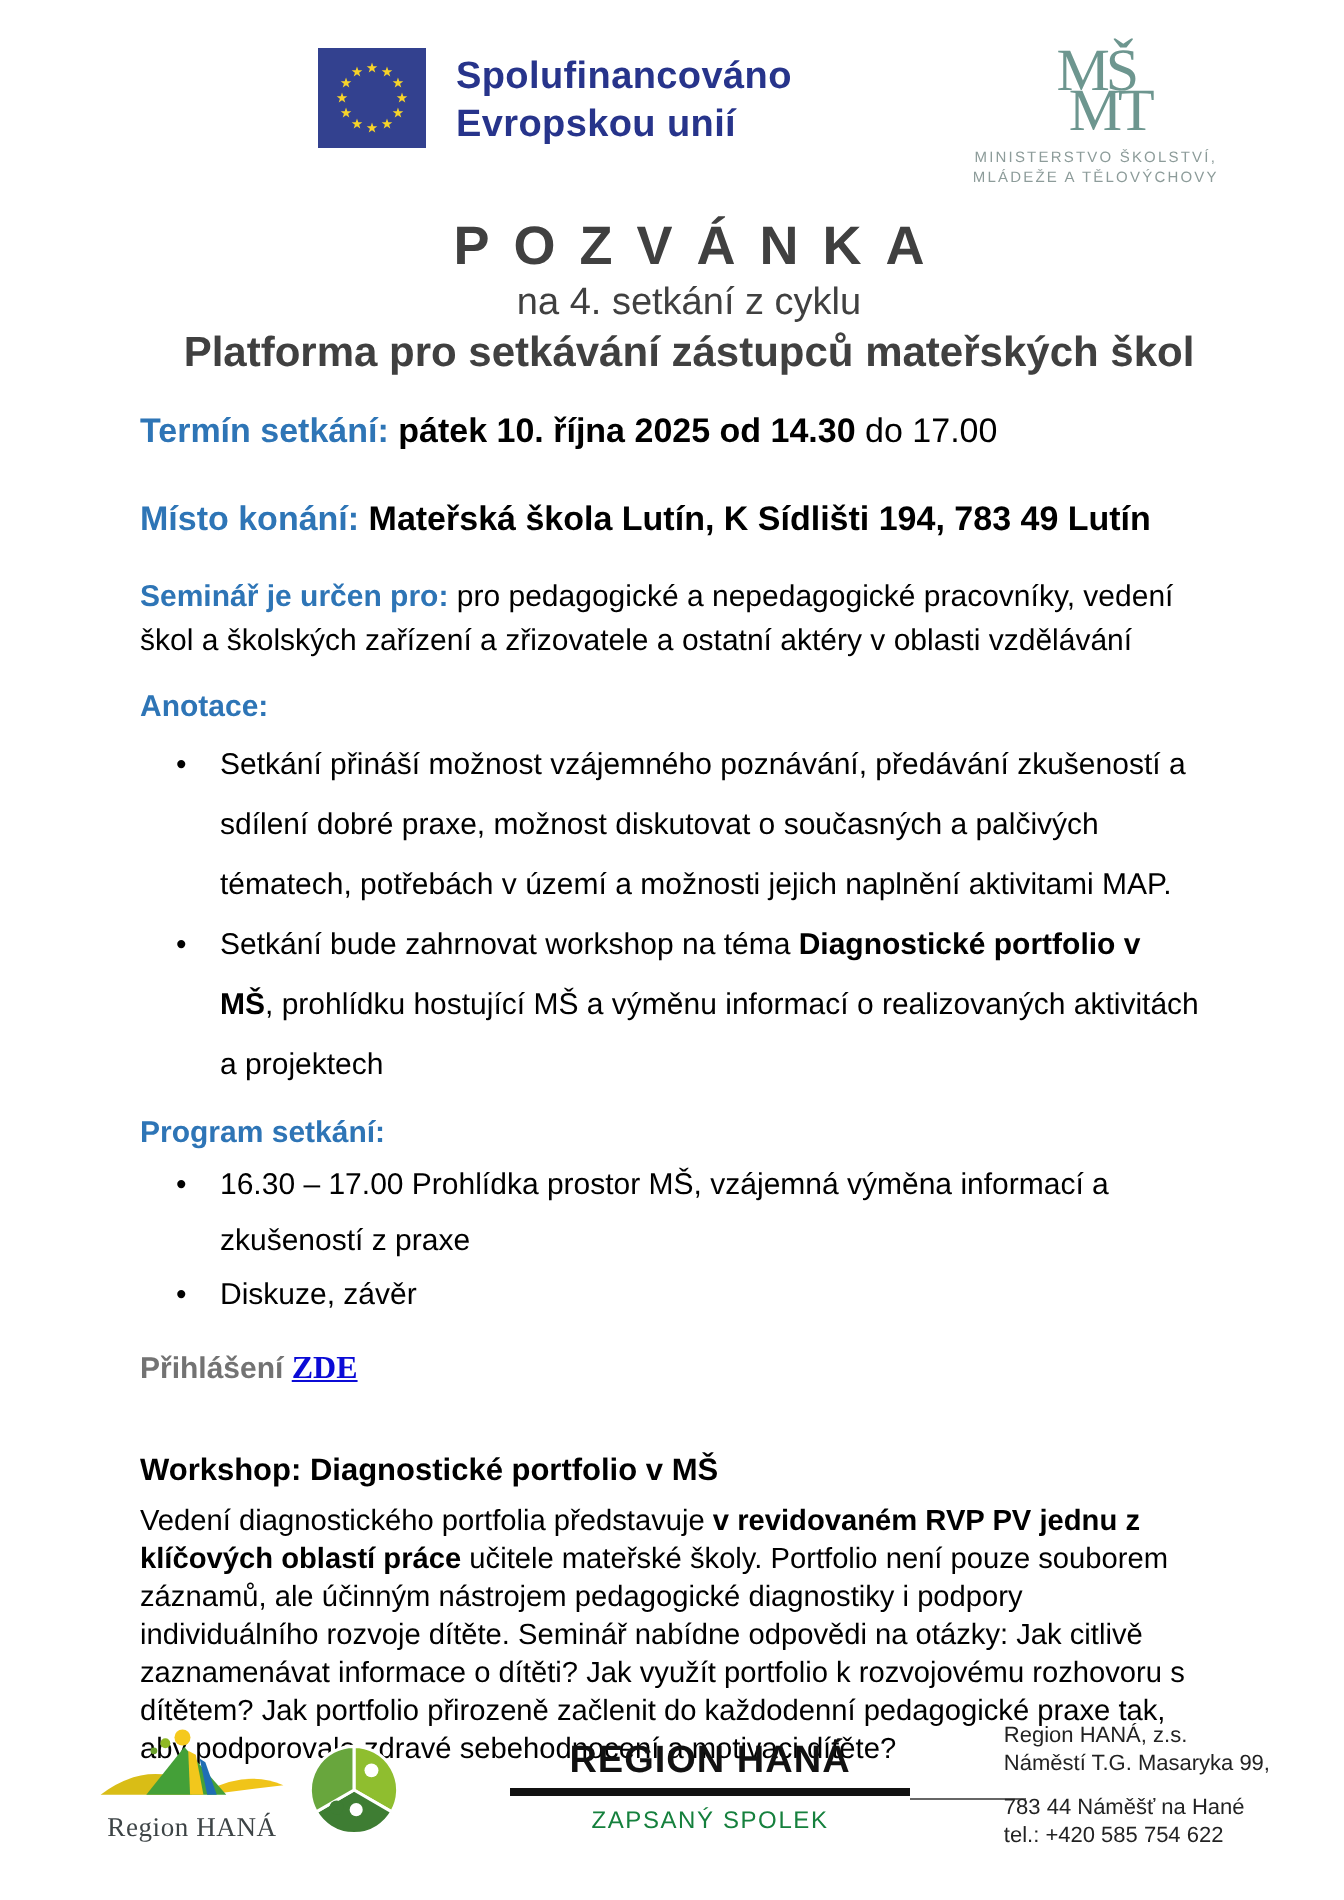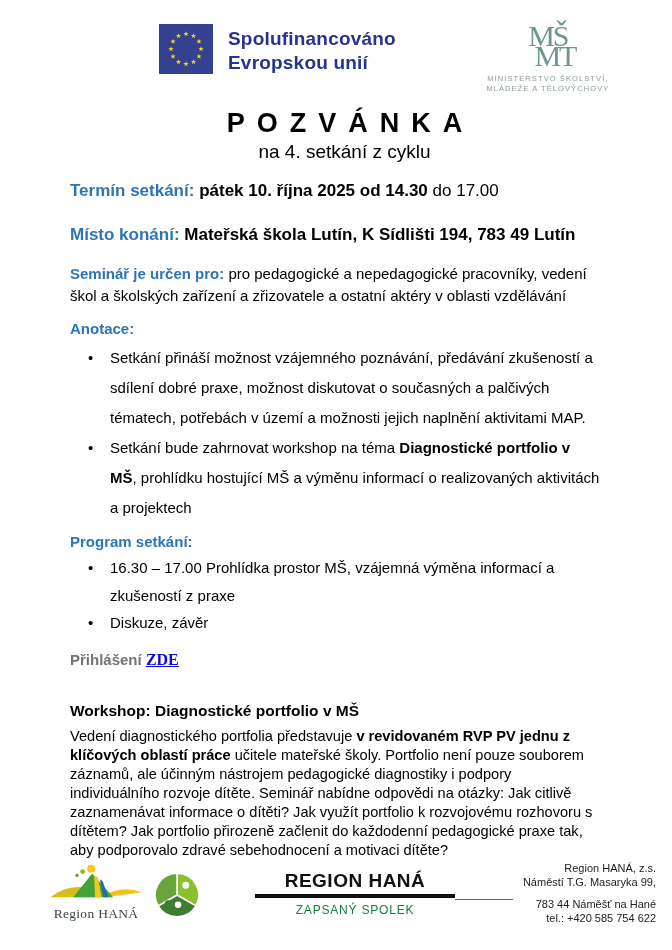--- a/index.html
+++ b/index.html
@@ -12,21 +12,21 @@
   .logos{display:flex;align-items:flex-start;padding-top:24px;}
   .eu-block{display:flex;align-items:flex-end;margin-left:158px;gap:14px;}
   .eu-flag{display:block;}
   .eu-text{color:#27348b;font-weight:700;font-size:19px;line-height:23.5px;letter-spacing:.2px;}
   .msmt-block{margin-left:62px;display:flex;flex-direction:column;align-items:center;width:180px;justify-content:flex-end;}
   .msmt-mono{font-family:"Liberation Serif",serif;color:#6d968f;line-height:.8;text-align:center;}
   .msmt-mono .m1{font-size:30px;letter-spacing:-2px;display:block;}
   .msmt-mono .m2{font-size:30px;letter-spacing:-2px;display:block;margin-left:14px;margin-top:-4px;}
   .msmt-cap{margin-top:6px;font-size:7.5px;letter-spacing:1.1px;color:#8d9c9a;text-align:center;line-height:10px;white-space:nowrap;}
   
-  .title-wrap{text-align:center;color:#000000;margin-left:17px;}
+  .title-wrap{text-align:center;color:#404040;margin-left:17px;}
   .main-title{font-size:27px;font-weight:700;letter-spacing:12px;margin-top:14px;line-height:30px;padding-left:12px;}
   .sub1{font-size:19px;line-height:24px;margin-top:2px;}
   .sub2{font-size:21px;font-weight:700;line-height:25px;}
   .sub3{font-size:16px;line-height:22px;}
   
   .body{padding:0 72px 0 70px;font-size:15px;}
   .line-lg{font-size:17px;line-height:22px;}
   .mt-termin{margin-top:16px;}
   .mt-misto{margin-top:22px;}
   .urcen{margin-top:17px;line-height:22px;}
@@ -48,21 +48,21 @@
   .footer{position:absolute;left:0;top:858px;width:672px;height:86px;}
   .rh-logo{position:absolute;left:46px;top:6px;width:100px;}
   .rh-logo svg{display:block;margin:0 auto;}
   .rh-logo-text{font-family:"Liberation Serif",serif;font-size:13.5px;color:#3d4446;text-align:center;margin-top:2px;letter-spacing:.3px;}
   .puzzle-logo{position:absolute;left:153px;top:12px;}
   .f-center{position:absolute;left:255px;top:12px;width:200px;text-align:center;}
   .f-center-title{font-size:19px;font-weight:700;color:#111;letter-spacing:.5px;line-height:22px;}
   .f-bar{height:4px;background:#111;margin-top:2px;}
   .f-center-sub{font-size:12px;color:#15803d;letter-spacing:.8px;margin-top:5px;}
   .f-thinline{position:absolute;left:455px;top:41px;width:58px;height:1px;background:#666;}
-  .f-right{position:absolute;right:16px;top:4px;text-align:right;font-size:11px;line-height:13.5px;color:#222;}
+  .f-right{position:absolute;right:37px;top:4px;font-size:11px;line-height:13.5px;color:#222;}
   .f-gap{height:9px;}
 </style>
 </head>
 <body>
 
 <div class="page">
 
   <div class="logos">
     <div class="eu-block">
       <svg class="eu-flag" width="56" height="50" viewBox="0 0 54 50">
@@ -96,20 +96,21 @@
       <div class="msmt-cap">
         <div>MINISTERSTVO ŠKOLSTVÍ,</div>
         <div>MLÁDEŽE A TĚLOVÝCHOVY</div>
       </div>
     </div>
   </div>
 
   <div class="title-wrap">
     <div class="main-title">POZVÁNKA</div>
     <div class="sub1">na 4. setkání z cyklu</div>
+    <div class="sub2">Platforma pro setkávání zástupců mateřských škol</div>
   </div>
 
   <div class="body">
 
     <div class="line-lg mt-termin"><span class="rb" style="color: rgb(46, 117, 182);">Termín setkání: </span><span class="rb">pátek 10. října 2025 od 14.30 </span><span>do 17.00</span></div>
     <div class="line-lg mt-misto"><span class="rb" style="color: rgb(46, 117, 182);">Místo konání: </span><span class="rb">Mateřská škola Lutín, K Sídlišti 194, 783 49 Lutín</span></div>
     <div class="urcen"><span class="rb" style="color: rgb(46, 117, 182);">Seminář je určen pro: </span><span>pro pedagogické a nepedagogické pracovníky, vedení škol a školských zařízení a zřizovatele a ostatní aktéry v oblasti vzdělávání</span></div>
 
     <div class="sec-label anotace-label">Anotace:</div>
     <ul class="blist">

